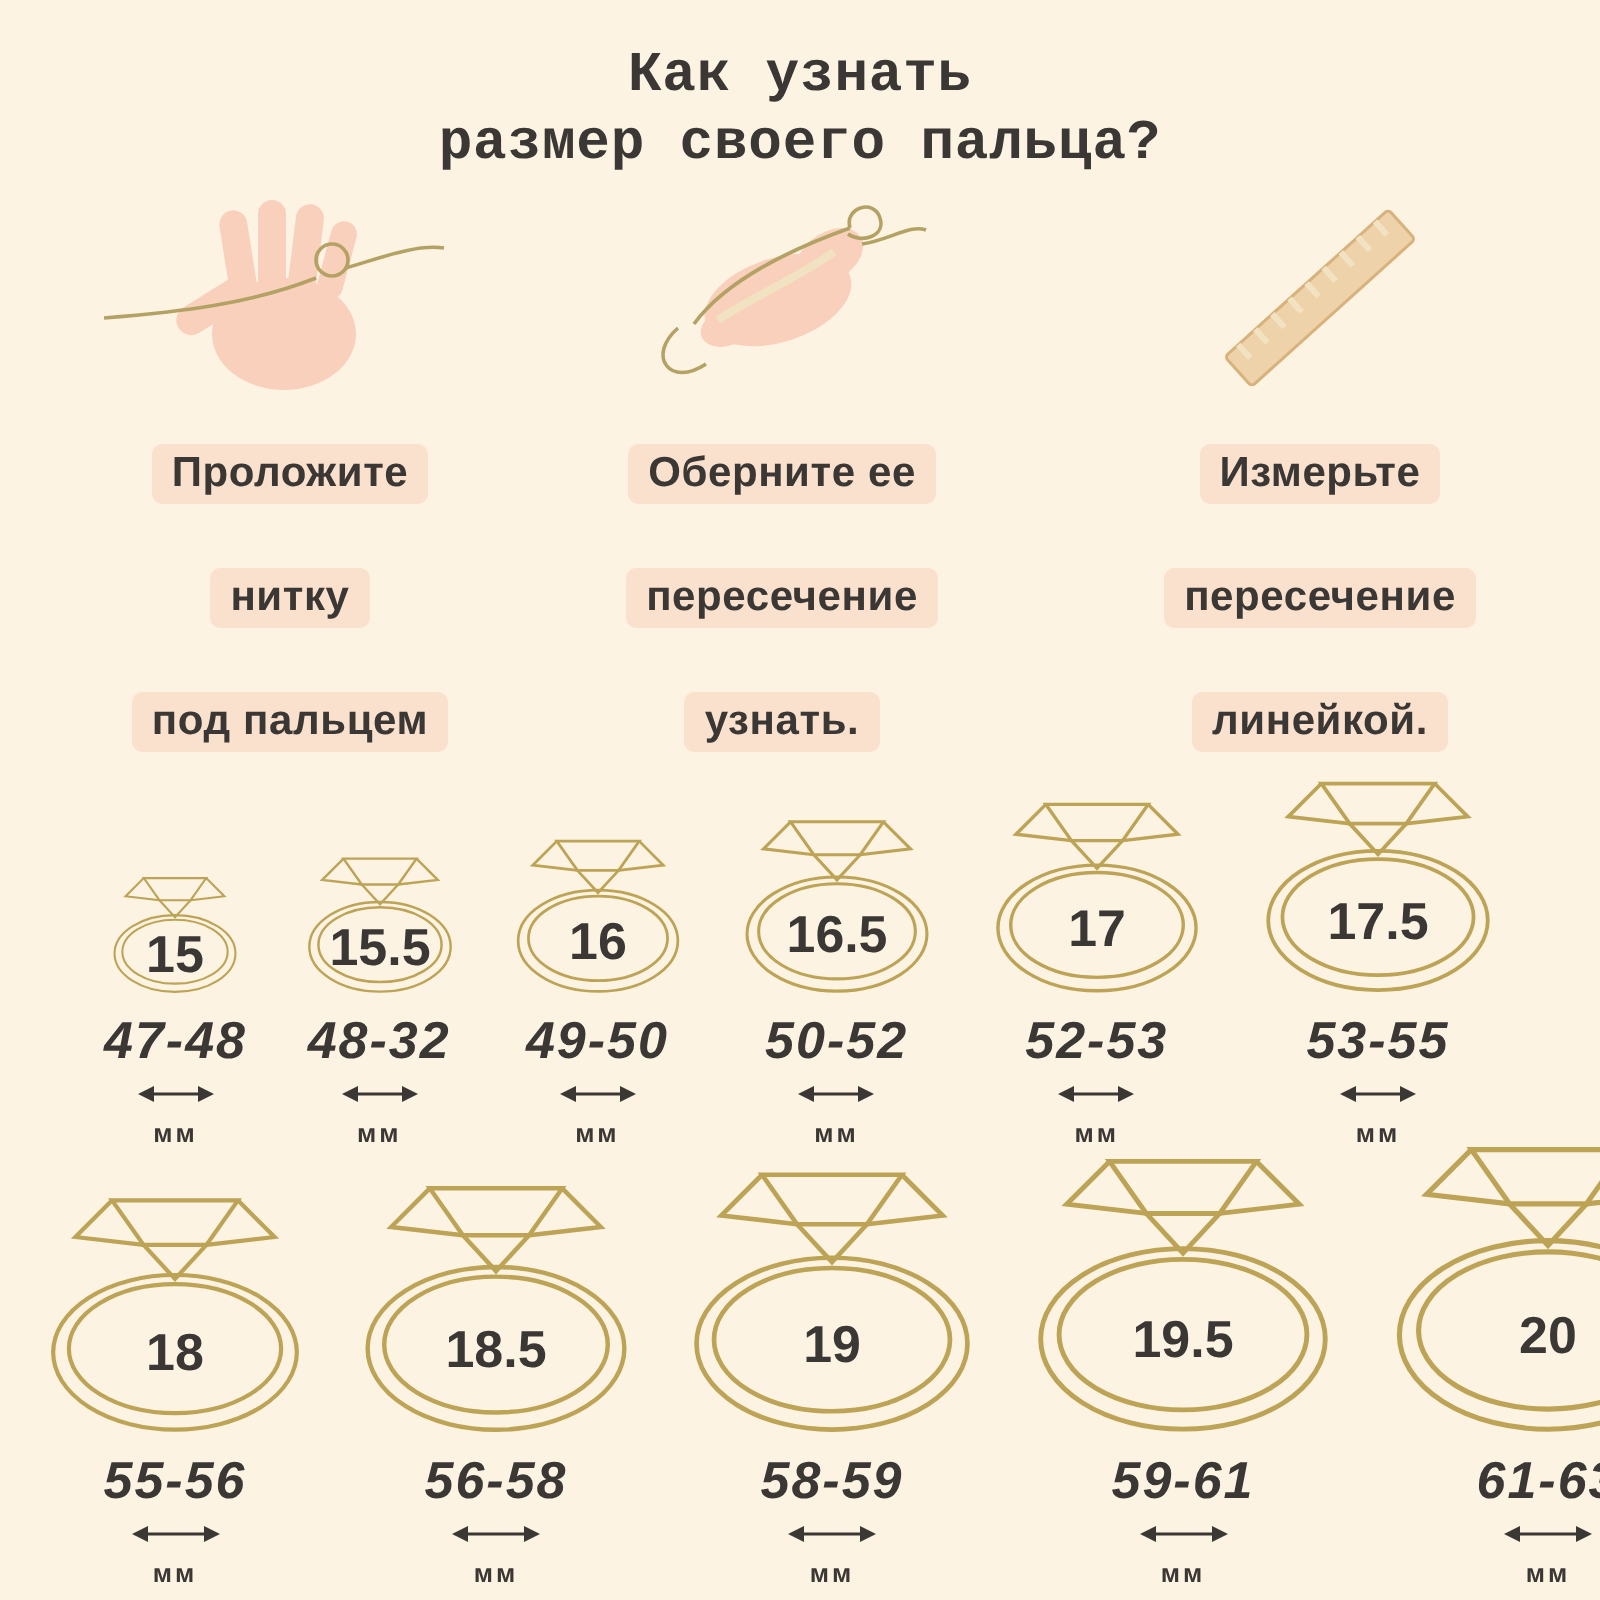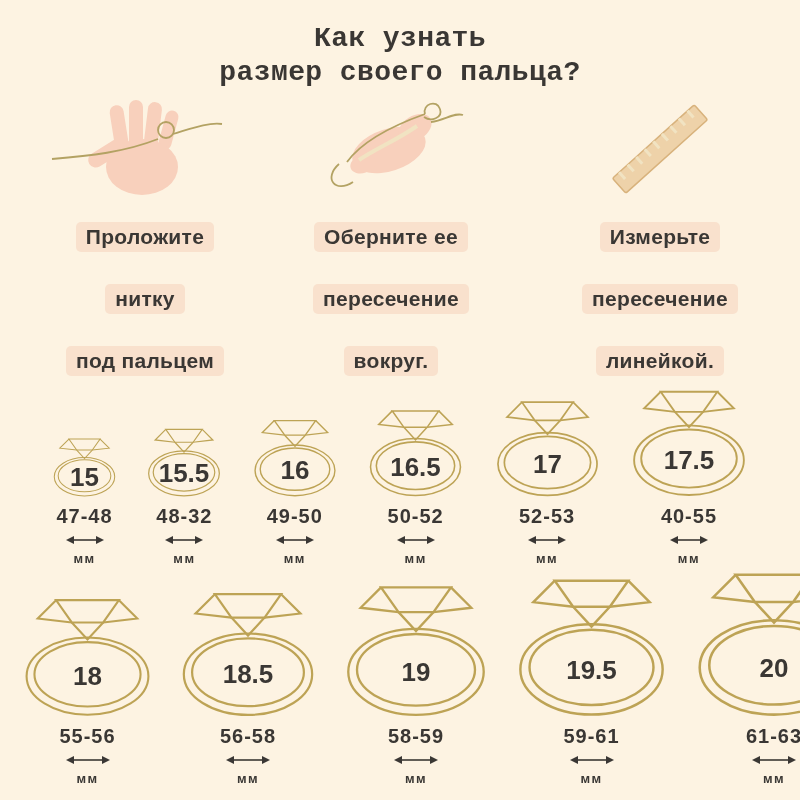--- a/index.html
+++ b/index.html
@@ -36,21 +36,21 @@
   }
   .ring-row {
     position:absolute;
     display:flex; justify-content:space-between; align-items:flex-end;gap:26px;
   }
   .ring-row.row1 { top:388px; left:52px; width:696px; }
   .ring-row.row2 { top:570px; left:22px; width:756px; }
   .ring-item { display:flex; flex-direction:column; align-items:center; }
   .ring-range {
     margin-top:8px;
-    font-size:20px; font-weight:bold; letter-spacing:1px;
+    font-size:26px; font-weight:bold; letter-spacing:1px;font-style:italic;
   }
   .ring-arrow { margin-top:3px; }
   .ring-unit {
     margin-top:2px;
     font-size:13px; font-weight:bold; letter-spacing:1.5px;
   }
 </style>
 </head>
 <body>
 
@@ -97,21 +97,21 @@
       <path d="M38,66 C22,80 34,96 52,84"></path>
       <path d="M46,64 C62,42 96,26 124,16"></path>
       <path d="M124,16 c-3,-10 12,-15 15,-5 c3,9 -9,13 -16,8"></path>
       <path d="M130,24 C144,22 154,14 162,17"></path>
     </g>
   </svg>
         </div>
         <div class="step-lines">
           <div><span class="step-line">Оберните ее</span></div>
           <div><span class="step-line">пересечение</span></div>
-          <div><span class="step-line">вокруг.</span></div>
+          <div><span class="step-line">узнать.</span></div>
         </div>
       </div>
       <div class="step-col" style="left: 540px; width: 240px;">
         <div class="icon-area">
           <svg width="150" height="110" viewBox="0 0 150 110">
     <g transform="translate(75,55) rotate(-42)">
       <rect x="-55" y="-10" width="110" height="20" rx="2" fill="#eed2a9" stroke="#d8b27c" stroke-width="1.5"></rect>
       <line x1="-46" y1="-10" x2="-46" y2="-1" stroke="#f1e3c2" stroke-width="3"></line>
               <line x1="-34.5" y1="-10" x2="-34.5" y2="-1" stroke="#f1e3c2" stroke-width="3"></line>
               <line x1="-23" y1="-10" x2="-23" y2="-1" stroke="#f1e3c2" stroke-width="3"></line>
@@ -237,21 +237,21 @@
     <g fill="none" stroke="#bda355" stroke-width="1.6" vector-effect="non-scaling-stroke">
       <path d="M26,3 L74,3 L62,20 L38,20 Z"></path>
       <path d="M38,20 L50,33 L62,20"></path>
       <path d="M26,3 L12,17 L38,20"></path>
       <path d="M74,3 L88,17 L62,20"></path>
       <ellipse cx="50" cy="61" rx="46.5" ry="29.5"></ellipse>
       <ellipse cx="50" cy="59.6" rx="40.5" ry="24.6"></ellipse>
     </g>
     <text x="50" y="68.71186440677965" text-anchor="middle" font-weight="bold" font-family="Liberation Sans, sans-serif" font-size="22.033898305084747" fill="#3a3734">17.5</text>
   </svg>
-        <div class="ring-range">40-55</div>
+        <div class="ring-range">53-55</div>
         <div class="ring-arrow"><svg width="40" height="10" viewBox="0 0 40 10">
     <line x1="7" y1="5" x2="33" y2="5" stroke="#3a3734" stroke-width="1.6"></line>
     <path d="M1,5 l8,-4 v8 z" fill="#3a3734"></path>
     <path d="M39,5 l-8,-4 v8 z" fill="#3a3734"></path>
   </svg></div>
         <div class="ring-unit">мм</div>
       </div>
     </div>
   <div class="ring-row row2" id="ringRow1">
       <div class="ring-item">

